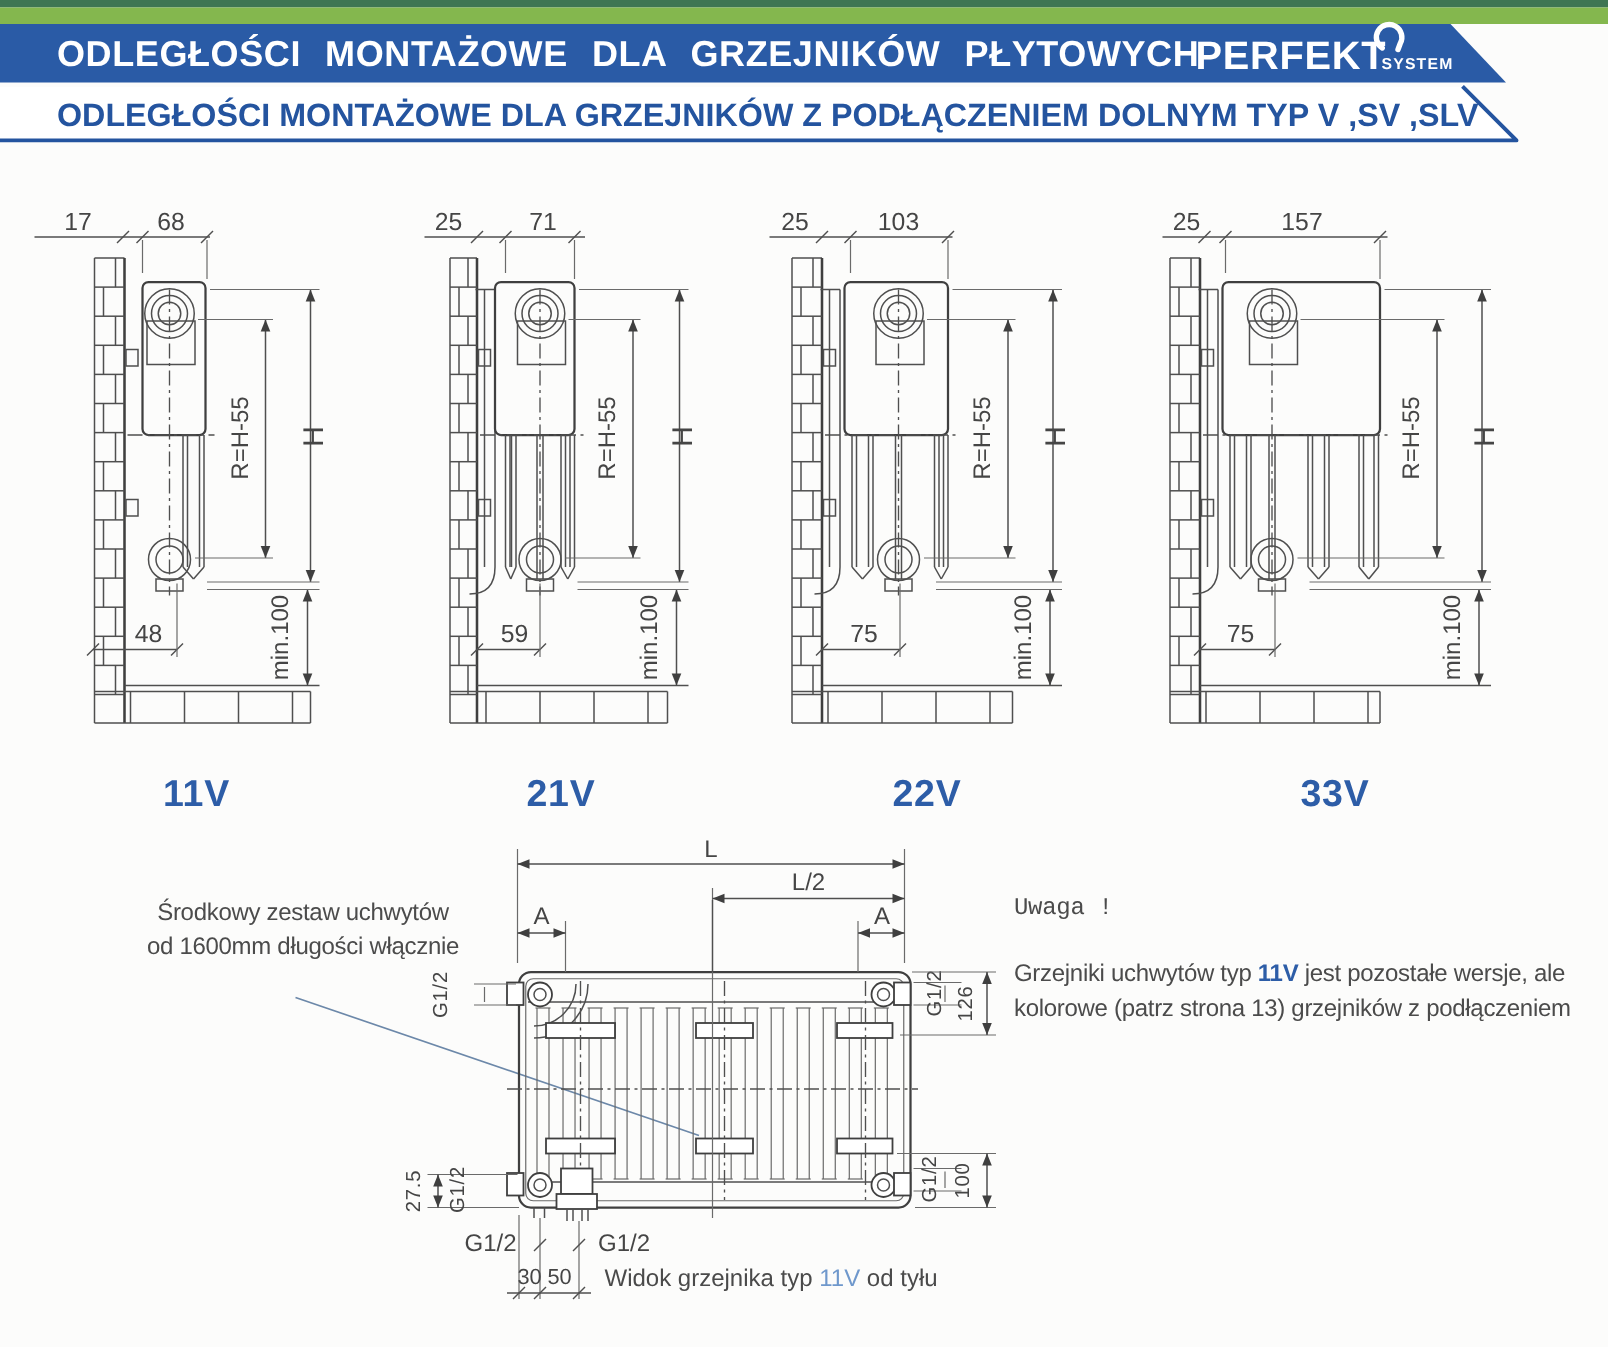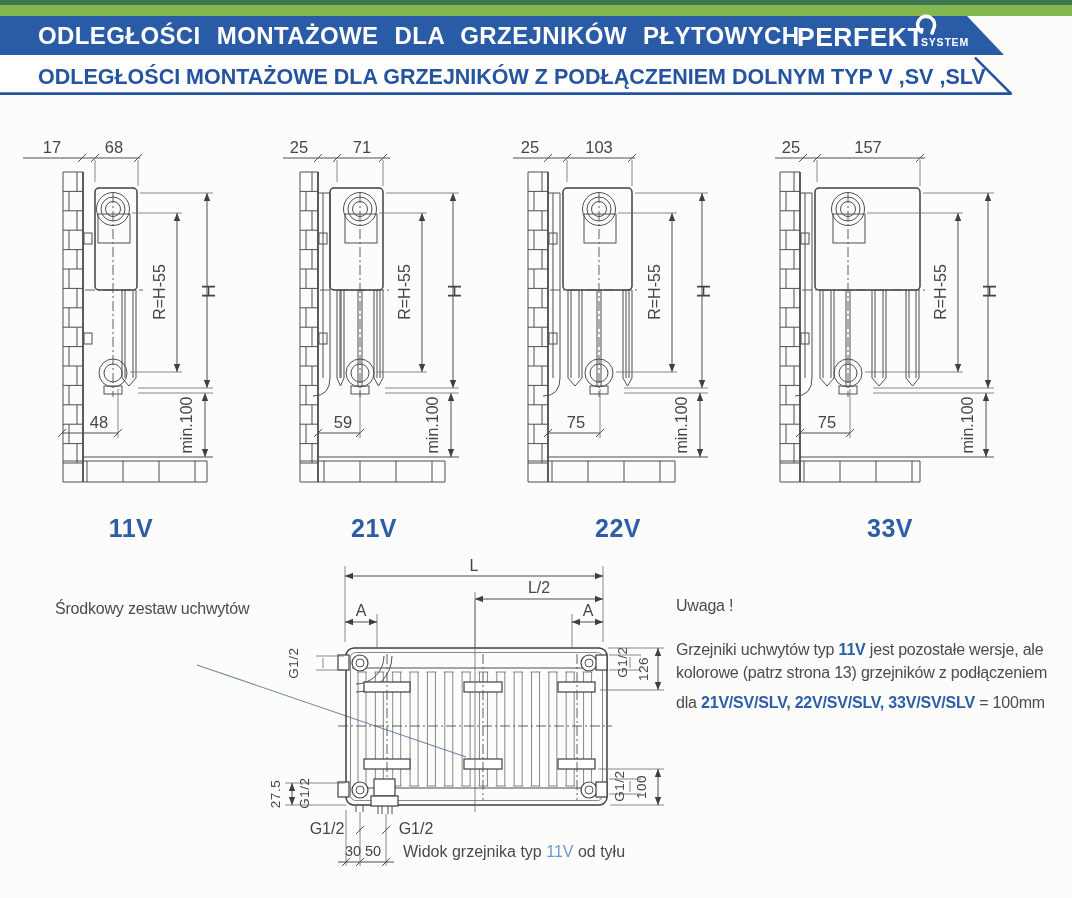--- a/index.html
+++ b/index.html
@@ -35,23 +35,23 @@
   .t16{font-size:16px;text-anchor:middle;}
   .t19{font-size:19px;text-anchor:middle;}
   .t16c{font-size:16px;text-anchor:middle;}
   .t13{font-size:13.5px;text-anchor:middle;letter-spacing:.5px;}
   .t14c{font-size:14.5px;text-anchor:middle;}
   .tlabel{font-size:25px;font-weight:700;fill:var(--accent);text-anchor:middle;letter-spacing:.5px;}
   .cap{font-size:16px;fill:#4a4a4a;}
   .capb{fill:var(--lightblue);}
 
   .note{position:absolute;font-size:16px;line-height:23px;color:var(--text);letter-spacing:-.2px;}
-  .note-left{left:55px;top:597px;width:260px;}
+  .note-left{left:72px;top:597px;width:260px;text-align:center;}
   .note-right{left:676px;top:594px;width:392px;}
-  .nr-title{margin-bottom:21px;}
+  .nr-title{margin-bottom:21px;font-family:Liberation Mono, monospace;}
   .f-line{margin-top:8px;}
   .f-line2{margin-top:7px;}
   .hl{color:var(--accent);font-weight:700;}
 </style>
 </head>
 <body>
 
 <div class="page">
 
   <svg width="1072" height="100" viewBox="0 0 1072 100">
@@ -638,22 +638,22 @@
         <text x="353" y="856" class="t14c">30</text>
         <text x="373" y="856" class="t14c">50</text>
         <text x="327" y="834" class="t16c">G1/2</text>
         <text x="416" y="834" class="t16c">G1/2</text>
         <text x="403" y="857" class="cap"><tspan>Widok grzejnika typ </tspan><tspan class="capb">11V</tspan><tspan> od tyłu</tspan></text>
       </g>
     </svg>
 
   <div class="note note-left">
     <div>Środkowy zestaw uchwytów</div>
+    <div>od 1600mm długości włącznie</div>
   </div>
 
   <div class="note note-right">
     <div class="nr-title">Uwaga !</div>
     <div><span>Grzejniki uchwytów typ </span><span class="hl">11V</span><span> jest pozostałe wersje, ale</span></div>
     <div>kolorowe (patrz strona 13) grzejników z podłączeniem</div>
-    <div class="f-line2"><span>dla </span><span class="hl">21V/SV/SLV, 22V/SV/SLV, 33V/SV/SLV</span><span> = 100mm</span></div>
   </div>
 
 </div>
 
 </body></html>

